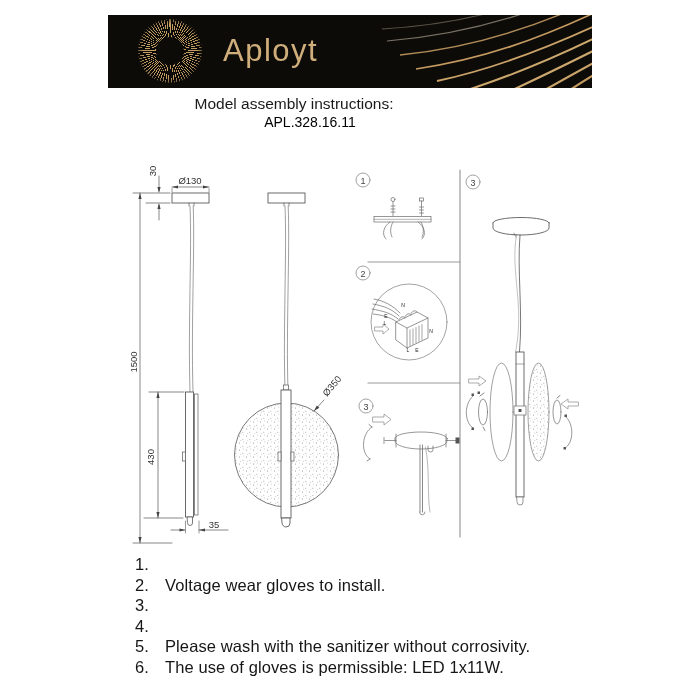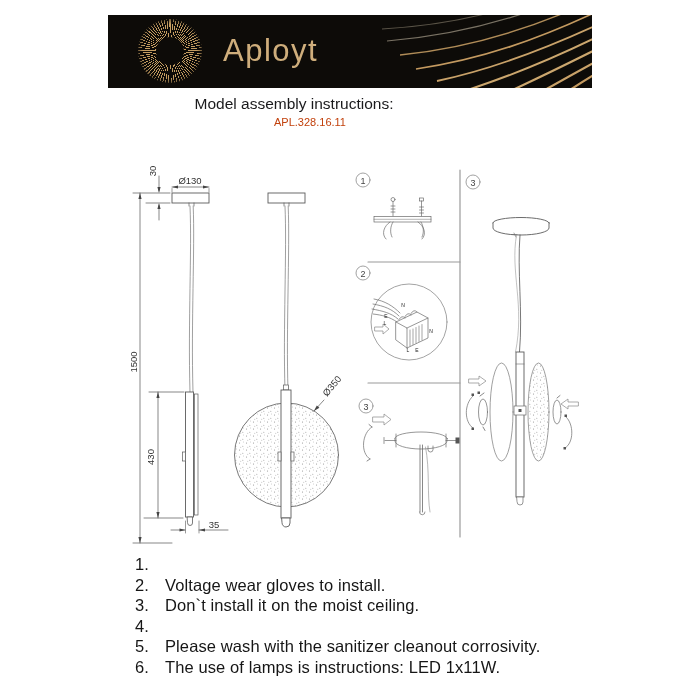--- a/index.html
+++ b/index.html
@@ -11,21 +11,21 @@
     background:repeating-conic-gradient(from 0deg,rgba(206,165,103,.95) 0deg 1.6deg,rgba(206,165,103,0) 1.6deg 5.2deg);}
   .sunburst::before{content:"";position:absolute;inset:-2px;border-radius:50%;
     background:radial-gradient(circle,rgba(13,11,8,0) 38%,rgba(13,11,8,0) 56%,#0d0b08 78%);}
   .sunburst::after{content:"";position:absolute;inset:18px;border-radius:50%;background:#0d0b08;}
   .brand{position:absolute;left:115px;top:50%;transform:translateY(-54%);
     color:#cfae7c;font-size:31px;font-weight:400;letter-spacing:1.5px;}
   .rays{position:absolute;right:0;top:0;width:210px;height:73px;}
   
   .title-block{position:absolute;left:0;top:94px;width:588px;text-align:center;line-height:19px;}
   .title-block .t1{font-size:15.5px;color:#1a1a1c;}
-  .title-block .t2{font-size:11px;color:#c2410c;padding-left:32px;}
+  .title-block .t2{font-size:14px;color:#000000;padding-left:32px;}
   
   .draw{position:absolute;left:0;top:150px;width:700px;height:400px;}
   
   .instr{position:absolute;left:135px;top:554px;width:470px;list-style:none;margin:0;padding:0;}
   .instr li{display:flex;font-size:16.5px;line-height:20.5px;color:#161616;letter-spacing:.1px;}
   .instr .num{width:30px;flex:0 0 30px;}
 </style>
 </head>
 <body>
 
@@ -217,28 +217,27 @@
   <ol class="instr">
     <li>
       <span class="num">1.</span>
     </li>
     <li>
       <span class="num">2.</span>
       <span>Voltage wear gloves to install.</span>
     </li>
     <li>
       <span class="num">3.</span>
-      <span>Don`t install it on the moist ceiling.</span>
     </li>
     <li>
       <span class="num">4.</span>
     </li>
     <li>
       <span class="num">5.</span>
-      <span>Please wash with the sanitizer cleanout corrosivity.</span>
+      <span>Please wash with the sanitizer without corrosivity.</span>
     </li>
     <li>
       <span class="num">6.</span>
-      <span>The use of lamps is instructions: LED 1x11W.</span>
+      <span>The use of gloves is permissible: LED 1x11W.</span>
     </li>
   </ol>
 
 </div>
 
 </body></html>

